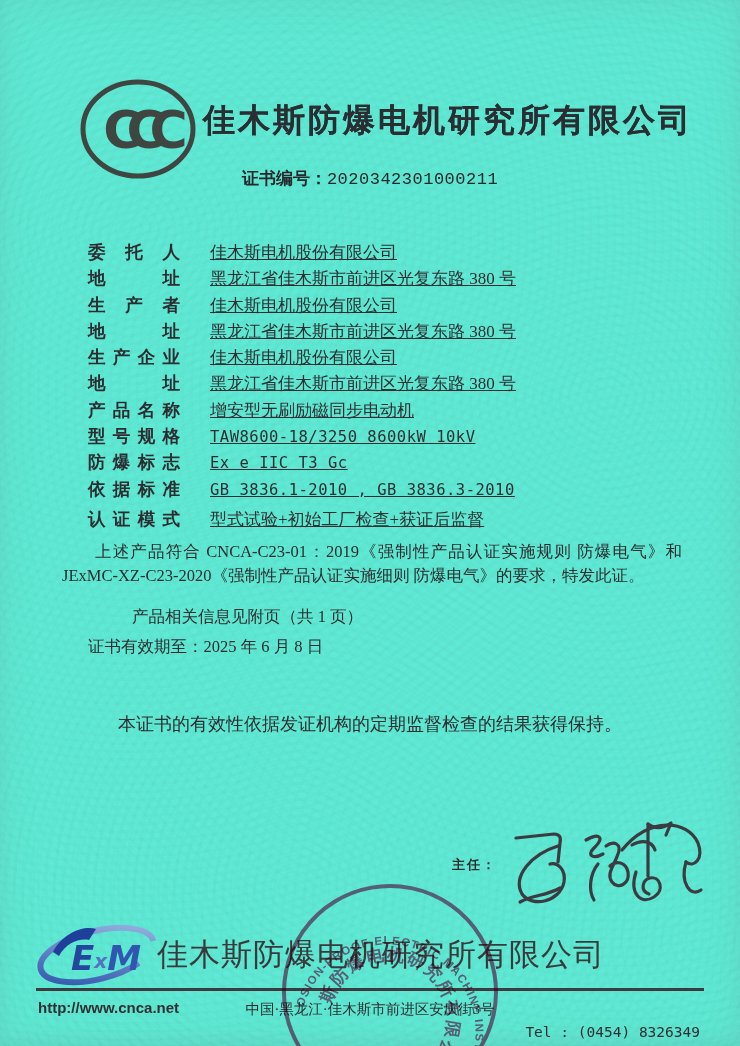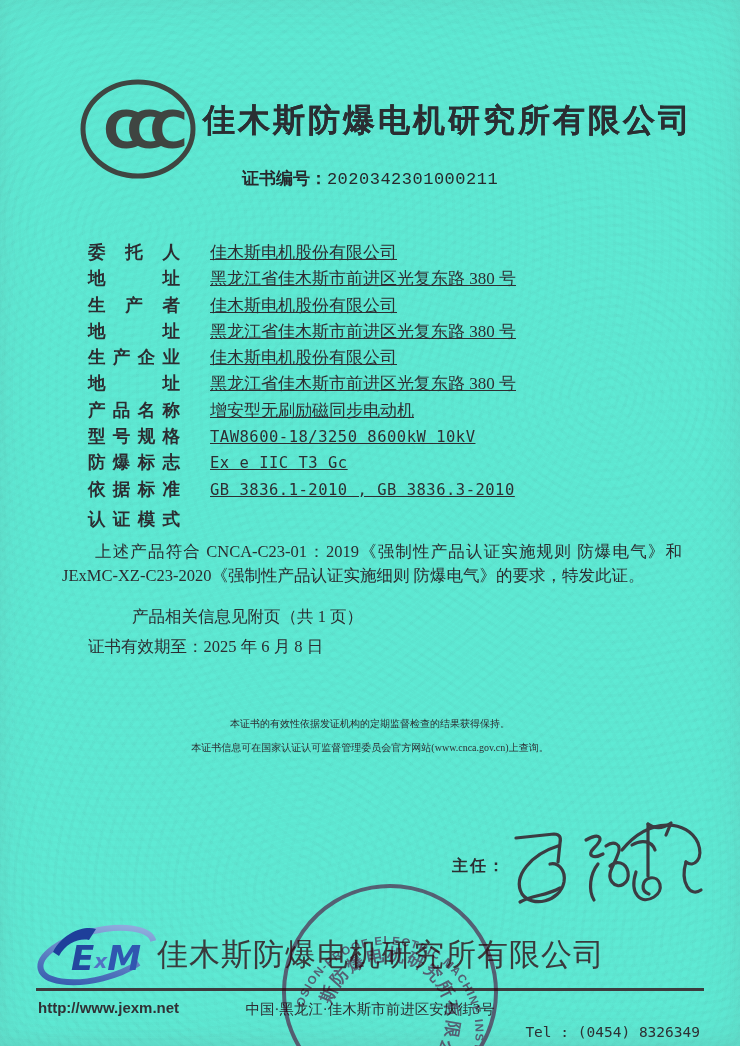--- a/index.html
+++ b/index.html
@@ -41,24 +41,24 @@
   }
   .field-value{margin-left:30px;font-size:17px;color:#2e2f33;white-space:nowrap;text-decoration:underline;}
   .field-value.mono{font-family:"DejaVu Sans Mono","Liberation Mono",monospace;font-size:15.5px;letter-spacing:0.5px;}
 
   .statement{
     left:62px;top:540px;width:620px;font-size:16.5px;line-height:24px;
     text-indent:2em;color:#2c2d31;text-align:justify;
   }
   .attachment{left:88px;top:606px;font-size:16.5px;color:#2c2d31;margin-left:44px;}
   .dates{left:88px;top:632px;font-size:16.5px;line-height:29px;color:#2c2d31;}
-  .notes{left:0;top:712px;width:740px;text-align:center;font-size:10px;line-height:24px;color:#2c2d31;}
-
-  
-  .director-label{left:452px;top:856px;font-size:16px;letter-spacing:2px;font-weight:600;color:#2c2d31;}
+  .notes{left:0;top:712px;width:740px;text-align:center;font-size:18px;line-height:24px;color:#2c2d31;}
+
+  
+  .director-label{left:452px;top:856px;font-size:13px;letter-spacing:2px;font-weight:600;color:#2c2d31;}
   .signature{left:502px;top:810px;width:208px;height:108px;}
 
   
   .stamp{left:276px;top:878px;width:228px;height:228px;opacity:0.88;mix-blend-mode:multiply;z-index:5;}
 
   
   .issuer-logo{left:33px;top:916px;width:128px;height:76px;}
   .issuer-name{
     left:157px;top:934px;font-family:"Liberation Sans","DejaVu Sans",sans-serif;
     font-size:31px;letter-spacing:1px;color:#3a3a3c;white-space:nowrap;z-index:3;
@@ -128,34 +128,34 @@
     <div class="field-row">
       <span class="field-label">防 爆 标 志</span>
       <span class="field-value mono">Ex e IIC T3 Gc</span>
     </div>
     <div class="field-row">
       <span class="field-label">依 据 标 准</span>
       <span class="field-value mono">GB 3836.1-2010 , GB 3836.3-2010</span>
     </div>
     <div class="field-row gap-before">
       <span class="field-label">认 证 模 式</span>
+      <span class="field-value">型式试验+初始工厂检查+获证后监督</span>
     </div>
   </div>
 
   <div class="abs statement">上述产品符合 CNCA-C23-01：2019《强制性产品认证实施规则 防爆电气》和JExMC-XZ-C23-2020《强制性产品认证实施细则 防爆电气》的要求，特发此证。</div>
 
   <div class="abs attachment">产品相关信息见附页（共 1 页）</div>
 
   <div class="abs dates">
     <div>证书有效期至：2025 年 6 月 8 日</div>
   </div>
 
   <div class="abs notes">
     <div>本证书的有效性依据发证机构的定期监督检查的结果获得保持。</div>
-    <div>本证书信息可在国家认证认可监督管理委员会官方网站(www.cnca.gov.cn)上查询。</div>
   </div>
 
   <div class="abs director-label">主任：</div>
   <svg class="abs signature" viewBox="0 0 208 108">
     <g fill="none" stroke="#3b3c42" stroke-width="3.2" stroke-linecap="round" stroke-linejoin="round">
       <path d="M14,28 L52,24 Q60,24 58,33 L56,52"></path>
       <path d="M56,36 C30,44 10,66 20,84 C30,98 58,92 62,72 C64,60 56,52 48,54"></path>
       <path d="M18,92 C30,85 44,86 58,78"></path>
       <path d="M84,30 C98,22 103,28 92,38 C84,46 92,49 101,44"></path>
       <path d="M96,54 C88,64 86,80 92,90"></path>
@@ -195,17 +195,17 @@
     <ellipse cx="64" cy="39" rx="58" ry="24" fill="none" stroke="url(#swooshGrad)" stroke-width="6" transform="rotate(-14 64 39)" stroke-dasharray="250 45" stroke-dashoffset="-28"></ellipse>
     <path d="M20,36 C30,16 52,9 63,13 L56,24 C46,22 33,27 26,40 Z" fill="#1e3f9a"></path>
     <text x="38" y="54" font-family="'DejaVu Sans',sans-serif" font-weight="bold" font-style="italic" font-size="34">
       <tspan fill="#24479e">E</tspan><tspan font-size="20" fill="#5272c4" dy="-2">x</tspan><tspan fill="#3056b0" dy="2">M</tspan>
     </text>
   </svg>
 
   <div class="abs issuer-name">佳木斯防爆电机研究所有限公司</div>
 
   <div class="abs footer-rule"></div>
-  <div class="abs footer-url">http://www.jexm.net</div>
+  <div class="abs footer-url">http://www.cnca.net</div>
   <div class="abs footer-address">中国·黑龙江·佳木斯市前进区安庆街3号</div>
   <div class="abs footer-tel">Tel : (0454) 8326349</div>
 
 </div>
 
 </body></html>

